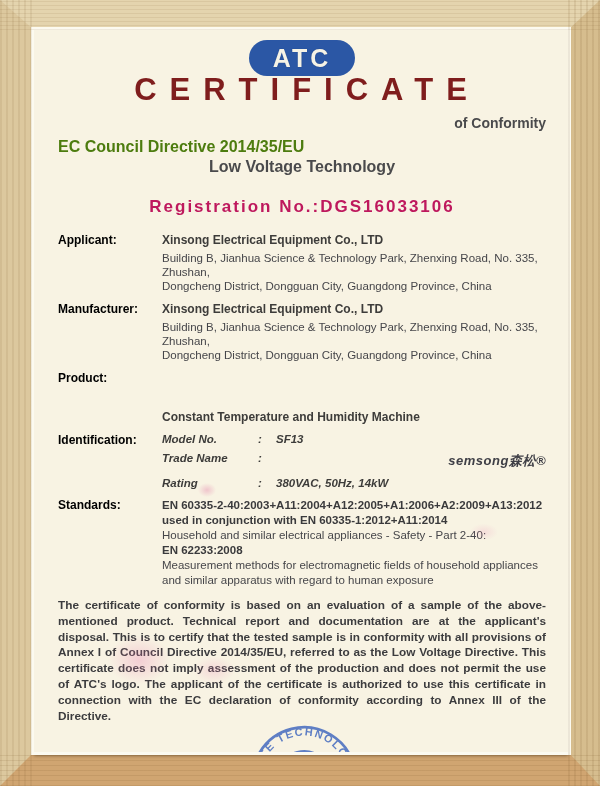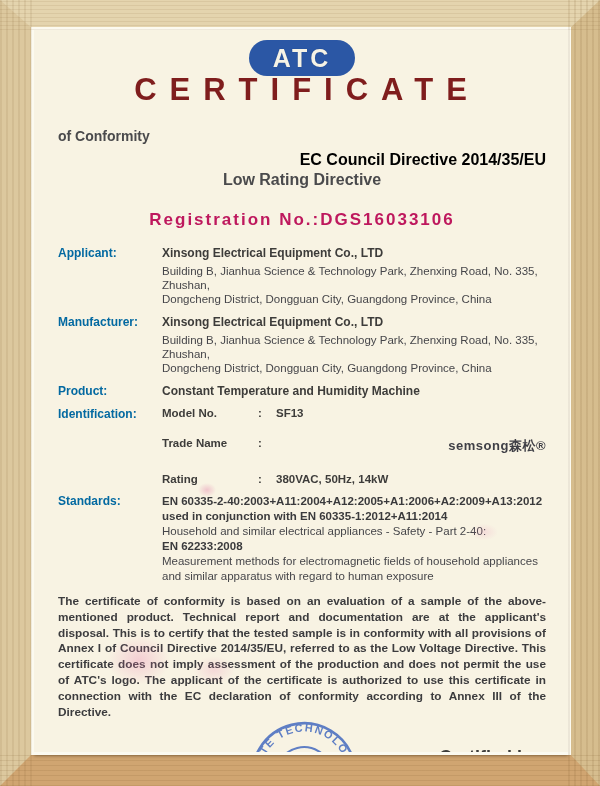--- a/index.html
+++ b/index.html
@@ -51,35 +51,35 @@
     width: 106px; height: 36px; margin: 2px auto 0 auto;
     background: #2b57a5; border-radius: 18px;
     display: flex; align-items: center; justify-content: center;
     color: #f6f3e6; font-weight: bold; font-size: 25px; letter-spacing: 3px;
     text-shadow: 0 0 1px #1c3c78;
   }
   .cert-title {
     text-align: center; font-size: 31px; font-weight: bold; color: #7f1d1d;
     letter-spacing: 13px; margin-top: -4px; white-space: nowrap; text-indent: 10px;
   }
-  .sub1 { text-align: left; font-weight: bold; font-size: 14px; margin-top: 20px; color: #4a4a4c; }
-  .sub2 { text-align: right; font-weight: bold; font-size: 16px; margin-top: 7px; color: #000000; }
+  .sub1 { text-align: right; font-weight: bold; font-size: 14px; margin-top: 7px; color: #4a4a4c; }
+  .sub2 { text-align: left; font-weight: bold; font-size: 16px; margin-top: 7px; color: #4d7c0f; }
   .sub3 { text-align: center; font-weight: bold; font-size: 16px; margin-top: 2px; color: #4a4a4c; }
   .reg  { text-align: center; font-weight: bold; font-size: 17px; letter-spacing: 2px; margin-top: 21px; color: #be185d; }
 
   
   .rows { margin-top: 16px; font-size: 11.5px; }
   .row { display: flex; margin-bottom: 9px; }
-  .row-label { flex: 0 0 104px; font-weight: bold; font-size: 12px; color: #0369a1; }
+  .row-label { flex: 0 0 104px; font-weight: bold; font-size: 12px; color: #000000; }
   .row-value { flex: 1; }
   .company { font-weight: bold; font-size: 12px; margin-bottom: 4px; }
   .addr { line-height: 1.22; color: #46464a; }
-  .product-name { font-weight: bold; font-size: 12px; }
+  .product-name { font-weight: bold; font-size: 12px; margin-top: 39px; }
 
-  .ident-grid { display: grid; grid-template-columns: 96px 18px 1fr; row-gap: 18px; }
+  .ident-grid { display: grid; grid-template-columns: 96px 18px 1fr; row-gap: 7px; font-style: italic; }
   .ident-key { font-weight: bold; font-size: 11.5px; }
   .ident-sep { font-weight: bold; }
   .ident-val { font-weight: bold; font-size: 11.5px; }
   .tradename { font-weight: bold; font-size: 13px; letter-spacing: .5px; color: #3f3f46; text-align: right; }
 
   .standards-block { line-height: 1.3; color: #46464a; }
   .std-bold { font-weight: bold; color: #3a3a3c; }
 
   
   .statement {
@@ -108,21 +108,21 @@
     <div class="smudge smudge2"></div>
     <div class="smudge smudge3"></div>
     <div class="smudge smudge4"></div>
 
     <div class="logo-pill">
       <span>ATC</span>
     </div>
     <div class="cert-title">CERTIFICATE</div>
     <div class="sub1">of Conformity</div>
     <div class="sub2">EC Council Directive 2014/35/EU</div>
-    <div class="sub3">Low Rating Directive</div>
+    <div class="sub3">Low Voltage Technology</div>
     <div class="reg">Registration No.:DGS16033106</div>
 
     <div class="rows">
 
       <div class="row">
         <div class="row-label">Applicant:</div>
         <div class="row-value">
           <div class="company">Xinsong Electrical Equipment Co., LTD</div>
           <div class="addr">Building B, Jianhua Science &amp; Technology Park, Zhenxing Road, No. 335, Zhushan,</div>
           <div class="addr">Dongcheng District, Dongguan City, Guangdong Province, China</div>

